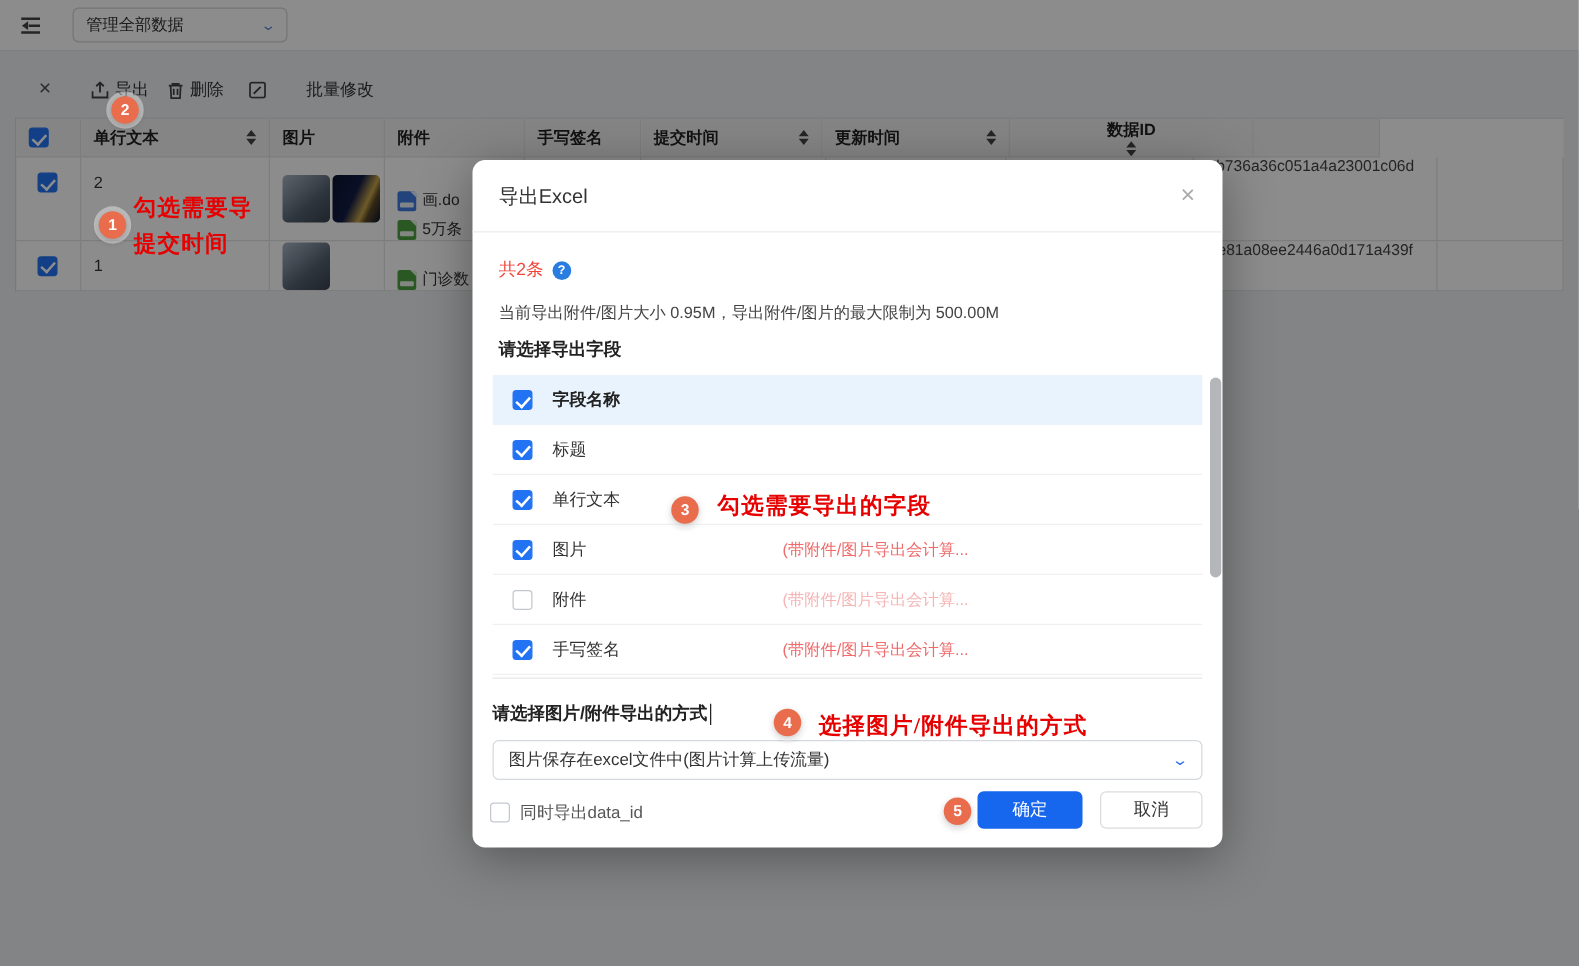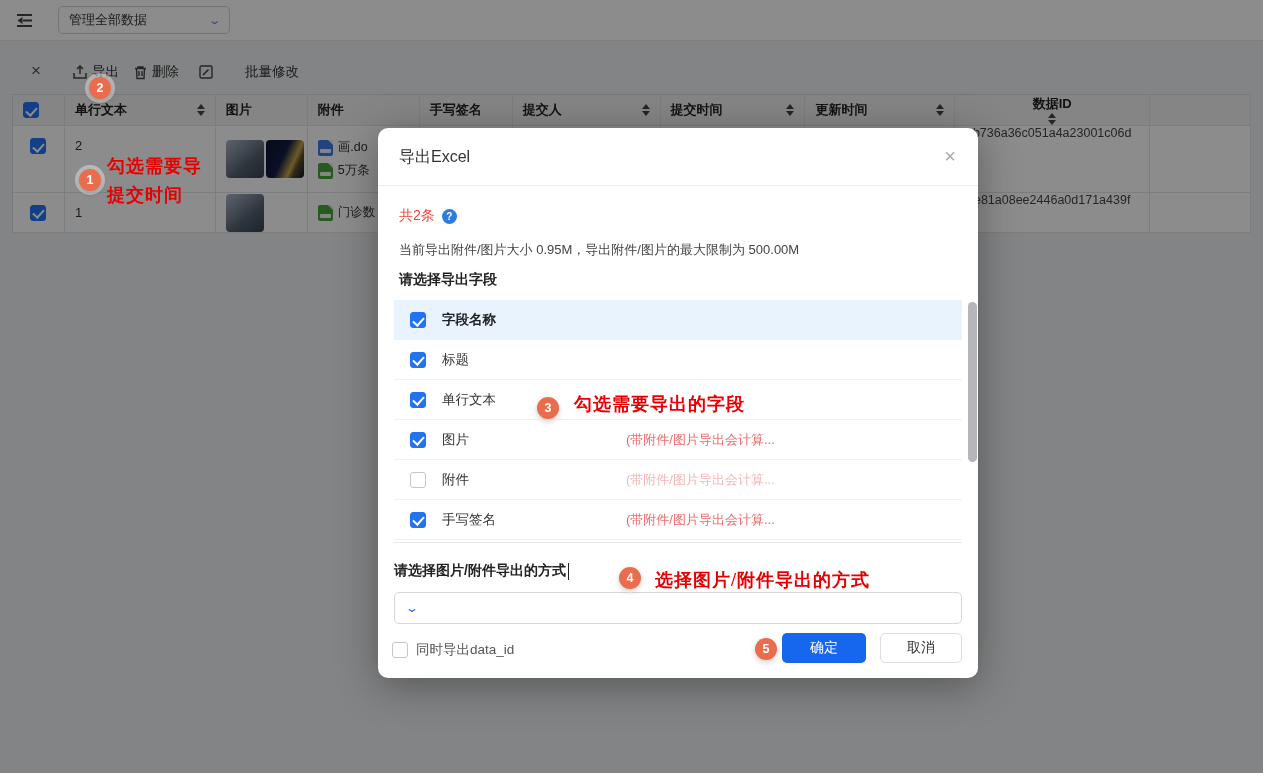--- a/index.html
+++ b/index.html
@@ -45,21 +45,21 @@
   .cb { width:16px; height:16px; border:1px solid #c3c7cd; border-radius:3px; background:#fff;
         position:relative; flex:0 0 auto; cursor:pointer; }
   .cb.on { background:#2273f3; border-color:#2273f3; }
   .cb.on::after { content:""; position:absolute; left:4px; top:1.5px; width:5px; height:9px;
                   border:solid #fff; border-width:0 2px 2px 0; transform:rotate(42deg); }
 
   .thumb { width:38px; height:38px; border-radius:4px; flex:0 0 auto; cursor:pointer; }
   .thumb.photo { background:linear-gradient(140deg,#aab4c2 0%,#7b8696 35%,#53616f 60%,#39424e 100%); }
   .thumb.galaxy { background:linear-gradient(115deg,#0b1330 0%,#131d45 45%,#c9a54b 68%,#5a4a26 78%,#0b1330 100%); }
   .thumb + .thumb { margin-left:2px; }
-  .attcol { flex-direction:column; align-items:flex-start !important; justify-content:center; gap:6px; }
+  .attcol { flex-direction:column; align-items:flex-start !important; justify-content:flex-end; gap:6px; }
   .attach { display:flex; align-items:center; gap:5px; font-size:12.5px; color:#333;
             white-space:nowrap; cursor:pointer; }
   .fic { width:15px; height:16px; border-radius:2px; position:relative; flex:0 0 auto; }
   .fic.docx { background:#3e7be0; } .fic.xlsx { background:#4ea13f; }
   .fic::before { content:""; position:absolute; right:0; top:0; border-style:solid;
                  border-width:0 5px 5px 0; border-color:transparent #fff transparent transparent; opacity:.85; }
   .fic::after { content:""; position:absolute; left:2px; bottom:3px; width:11px; height:4px;
                 background:rgba(255,255,255,.9); border-radius:1px; }
 
   
@@ -168,27 +168,20 @@
       </div>
       <div class="c2">
         <span>图片</span>
       </div>
       <div class="c3">
         <span>附件</span>
       </div>
       <div class="c4">
         <span>手写签名</span>
       </div>
-      <div class="c5">
-        <span>提交人</span>
-        <span class="sort">
-            <i class="up"></i>
-            <i class="dn"></i>
-          </span>
-      </div>
       <div class="c6">
         <span>提交时间</span>
         <span class="sort">
             <i class="up"></i>
             <i class="dn"></i>
           </span>
       </div>
       <div class="c7">
         <span>更新时间</span>
         <span class="sort">
@@ -304,20 +297,21 @@
     </div>
   </div>
   <div class="m-scroll"></div>
 
   <div class="m-lbl m-modelabel">
     <span>请选择图片/附件导出的方式</span>
     <span class="caret"></span>
   </div>
 
   <div class="m-select">
+    <span>图片保存在excel文件中(图片计算上传流量)</span>
     <span class="chev">⌄</span>
   </div>
 
   <div class="m-dataid">
     <span class="cb"></span>
     <span>同时导出data_id</span>
   </div>
 
   <div class="btn btn-ok">确定</div>
   <div class="btn btn-cancel">取消</div>

